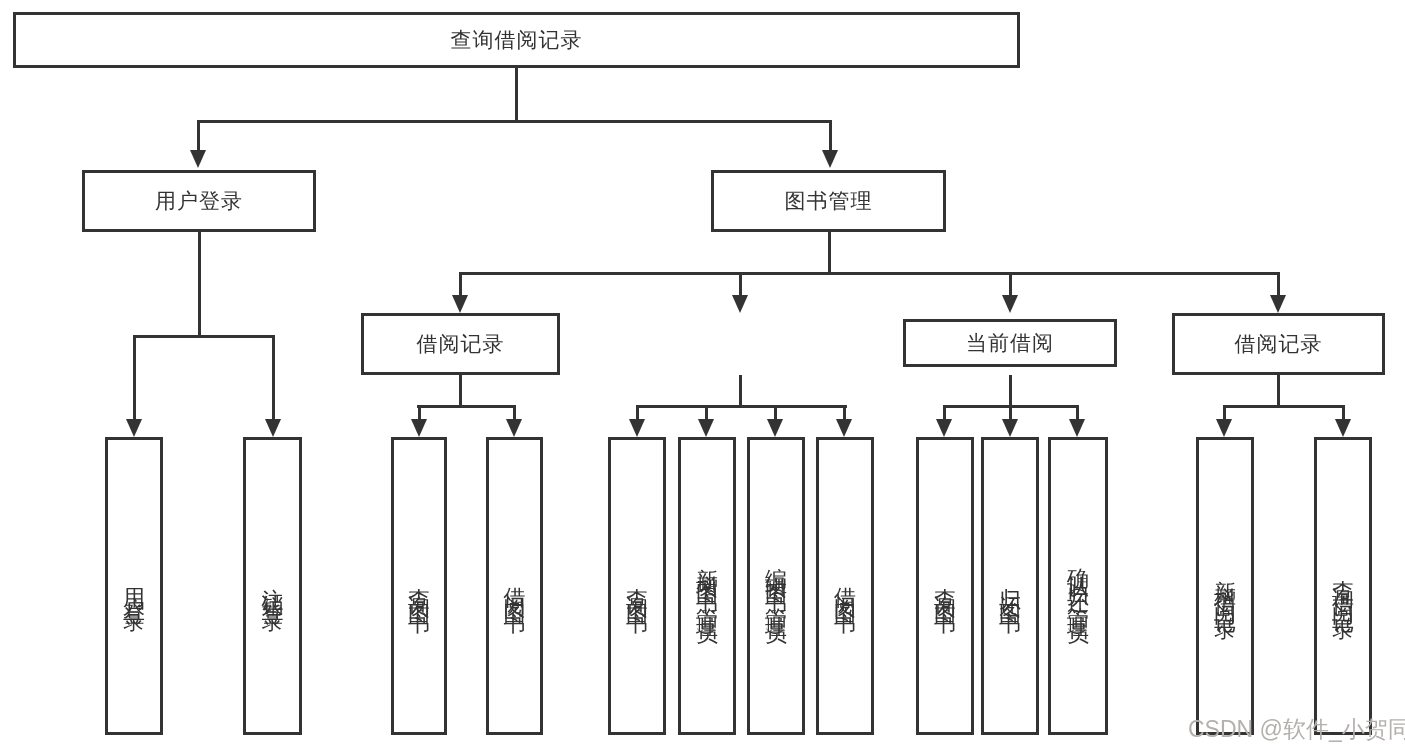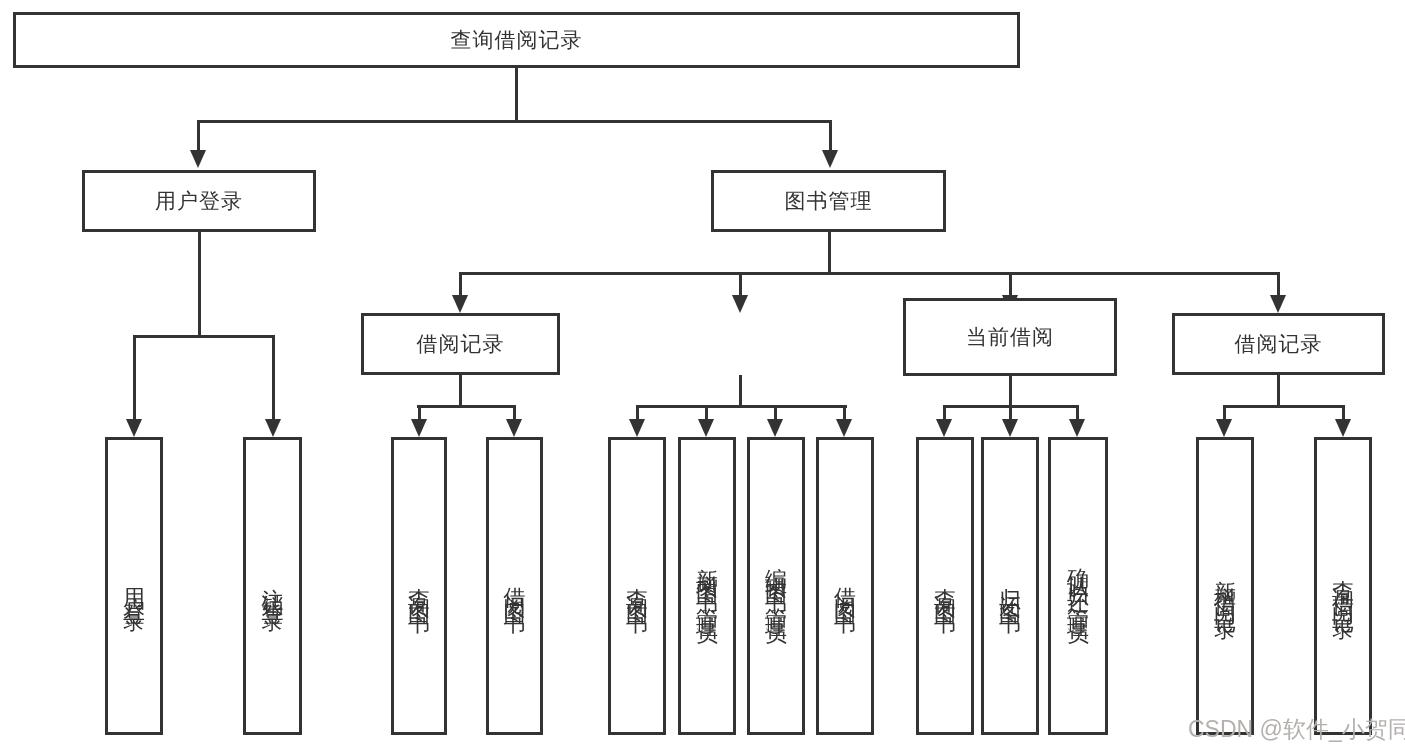--- a/index.html
+++ b/index.html
@@ -92,21 +92,21 @@
   <i class="vl" style="left:739px;top:272px;height:23px"></i>
   <i class="ah" style="left:732px;top:295px"></i>
   <i class="vl" style="left:1009px;top:272px;height:23px"></i>
   <i class="ah" style="left:1002px;top:295px"></i>
   <i class="vl" style="left:1277px;top:272px;height:23px"></i>
   <i class="ah" style="left:1270px;top:295px"></i>
 
   <div class="box" style="left:361px;top:313px;width:199px;height:62px">
     <span>借阅记录</span>
   </div>
-  <div class="box" style="left:903px;top:298px;width:214px;height:78px">
+  <div class="box" style="left:903px;top:319px;width:214px;height:48px">
     <span>当前借阅</span>
   </div>
   <div class="box" style="left:1172px;top:313px;width:213px;height:62px">
     <span>借阅记录</span>
   </div>
 
   <i class="vl" style="left:459px;top:375px;height:30px"></i>
   <i class="vl" style="left:739px;top:375px;height:30px"></i>
   <i class="vl" style="left:1009px;top:375px;height:30px"></i>
   <i class="vl" style="left:1277px;top:375px;height:30px"></i>

